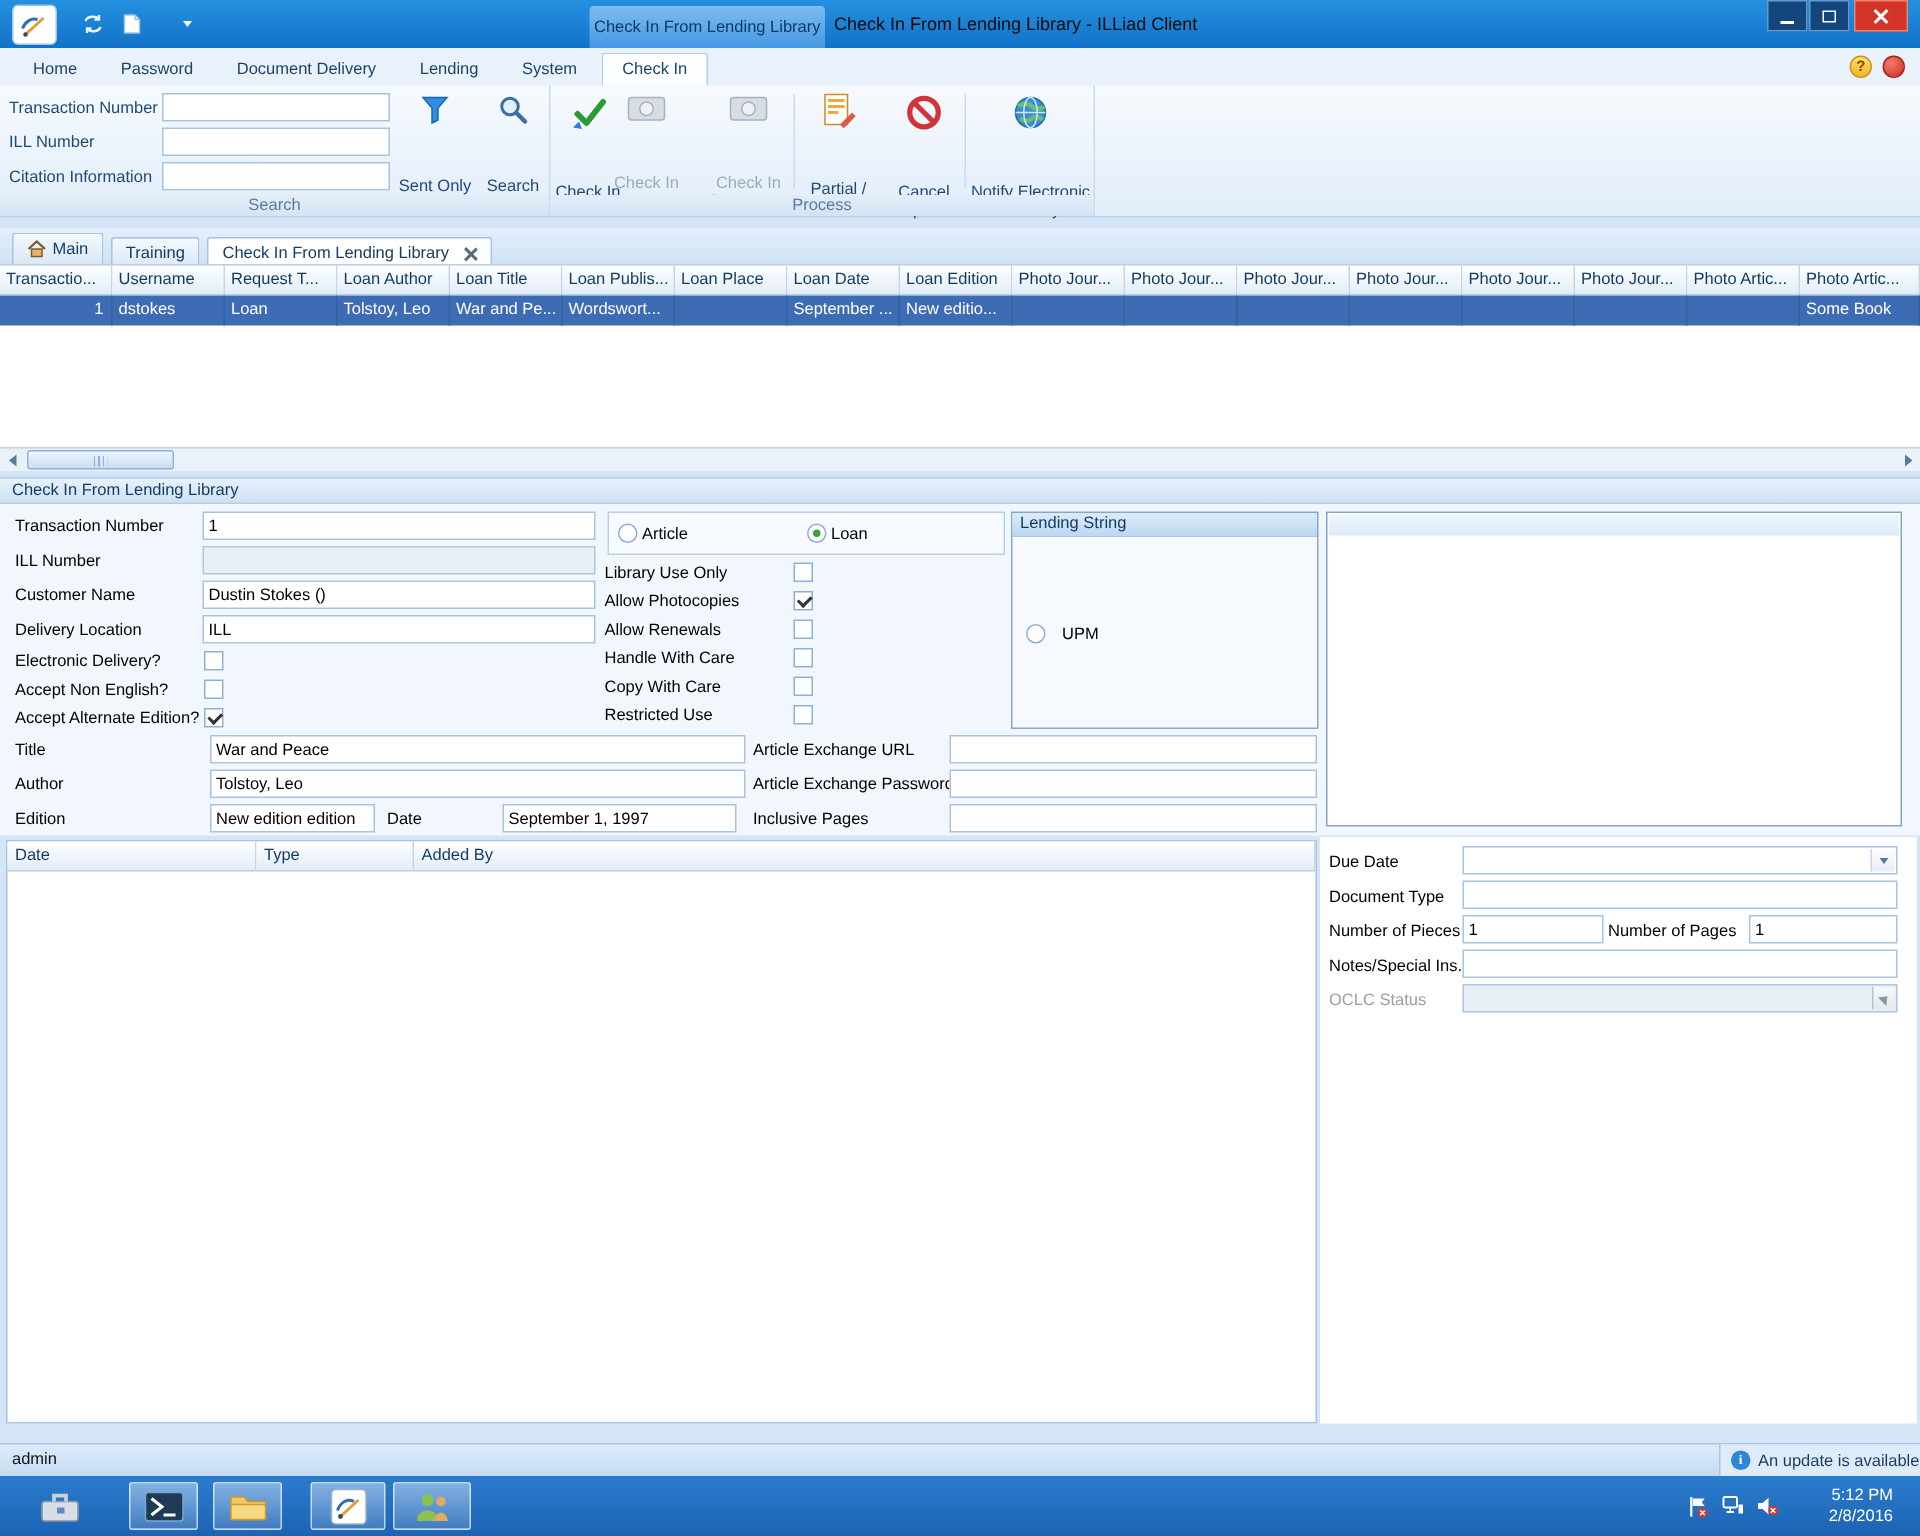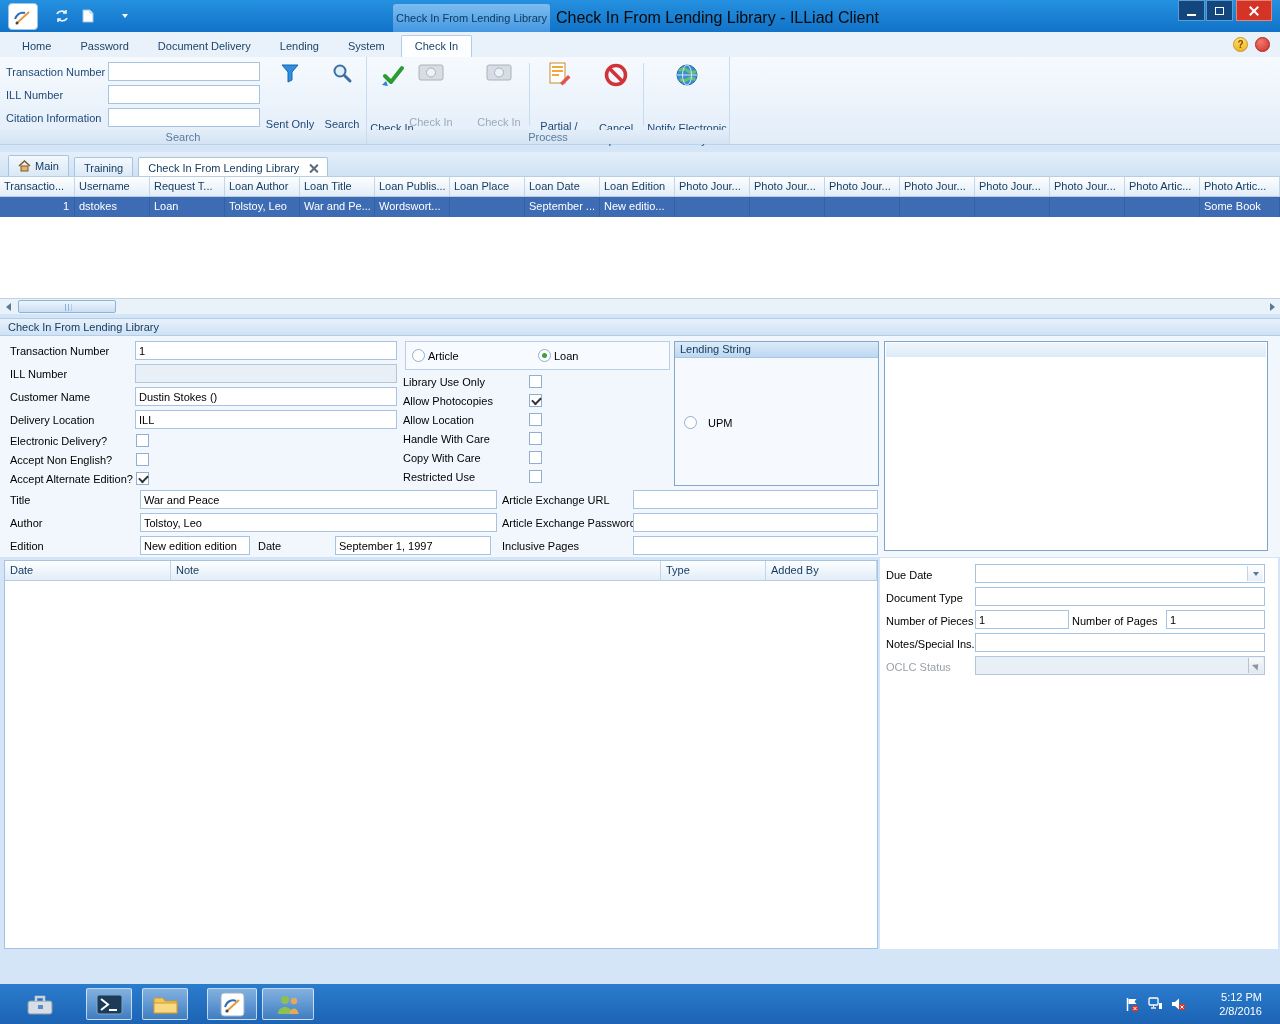--- a/index.html
+++ b/index.html
@@ -22,21 +22,21 @@
   
   .titlebar { position:absolute; top:0; left:0; right:0; height:32px; background:linear-gradient(#2590e0,#1173c8); }
   .app-logo { position:absolute; left:8px; top:3px; width:30px; height:27px; background:#fff; border:1px solid #9fc4e4;
          border-radius:4px; display:flex; align-items:center; justify-content:center; }
   .qat-icon { position:absolute; top:8px; display:flex; align-items:center; justify-content:center; width:20px; height:16px; }
   .qat-arrow { position:absolute; left:122px; top:14px; width:0; height:0;
          border-left:3.5px solid transparent; border-right:3.5px solid transparent; border-top:4px solid #fff; }
   .ctx-tab { position:absolute; left:393px; top:4px; width:157px; height:28px;
          background:linear-gradient(#7dbdf0,#4397e2); color:#0c3a63; text-align:center; line-height:28px;
          border-radius:3px 3px 0 0; font-size:11px; }
-  .win-title { position:absolute; left:556px; top:9px; font-size:16px; color:#0a0a0a; white-space:nowrap; }
+  .win-title { position:absolute; left:556px; top:9px; font-size:12px; color:#0a0a0a; white-space:nowrap; }
   .winbtn { position:absolute; top:0; height:21px; display:flex; align-items:center; justify-content:center; cursor:pointer; }
   .winbtn.min  { left:1178px; width:27px; background:#12467c; border:1px solid #5d9bd3; }
   .winbtn.max  { left:1206px; width:27px; background:#12467c; border:1px solid #5d9bd3; }
   .winbtn.close{ left:1236px; width:36px; background:#d43425; border:1px solid #e98377; }
   .glyph-min { width:9px; height:2px; background:#fff; margin-top:8px; }
   .glyph-max { width:9px; height:8px; border:1.5px solid #fff; }
   .glyph-x { position:relative; width:12px; height:12px; }
   .glyph-x::before,.glyph-x::after { content:""; position:absolute; left:5px; top:0; width:2px; height:12px; background:#fff; }
   .glyph-x::before { transform:rotate(45deg); } .glyph-x::after { transform:rotate(-45deg); }
 
@@ -411,21 +411,21 @@
     <div class="flag-list">
         <div class="flag-row">
           <span class="flag-label">Library Use Only</span>
           <span class="cb"></span>
         </div>
         <div class="flag-row">
           <span class="flag-label">Allow Photocopies</span>
           <span class="cb checked"></span>
         </div>
         <div class="flag-row">
-          <span class="flag-label">Allow Location</span>
+          <span class="flag-label">Allow Renewals</span>
           <span class="cb"></span>
         </div>
         <div class="flag-row">
           <span class="flag-label">Handle With Care</span>
           <span class="cb"></span>
         </div>
         <div class="flag-row">
           <span class="flag-label">Copy With Care</span>
           <span class="cb"></span>
         </div>
@@ -448,21 +448,20 @@
       <span class="lbl" style="left:33px;top:75px">UPM</span>
     </div>
 
     <div class="right-panel"></div>
   </div>
 
   <div class="bottom">
     <div class="notes-table">
       <div class="nt-header">
         <span class="nt-cell" style="width:166px">Date</span>
-        <span class="nt-cell" style="width:490px">Note</span>
         <span class="nt-cell" style="width:105px">Type</span>
         <span class="nt-cell" style="flex:1">Added By</span>
       </div>
     </div>
 
     <div class="right-form">
       <span class="lbl" style="left:6px;top:11px">Due Date</span>
       <div class="inp" style="left:95px;top:6px;width:290px">
         <span class="combo-arrow">
             <span class="tri-down"></span>
@@ -478,20 +477,27 @@
       <input class="inp" style="left: 95px; top: 75px; width: 290px;">
       <span class="lbl" style="left:6px;top:103px;color:#9aa0a8">OCLC Status</span>
       <div class="inp dis" style="left:95px;top:98px;width:290px">
         <span class="oclc-btn">
             <span></span>
           </span>
       </div>
     </div>
   </div>
 
+  <div class="statusbar">
+    <span class="status-user">admin</span>
+    <div class="update-box">
+      <span class="info-circle">i</span>
+      <span class="update-text">An update is available</span>
+    </div>
+  </div>
 
   <div class="taskbar">
     <span class="task-plain" style="left:26px">
       <svg width="28" height="24">
           <rect x="2" y="9" width="24" height="13" rx="2" fill="#d8dee5" stroke="#8b97a5"></rect>
           <path d="M10 9V5h8v4" fill="none" stroke="#c9d2da" stroke-width="2.5"></path>
           <rect x="12" y="13" width="5" height="4" fill="#5b8bc0"></rect>
         </svg>
     </span>
     <span class="task-btn" style="left:86px;width:46px">

